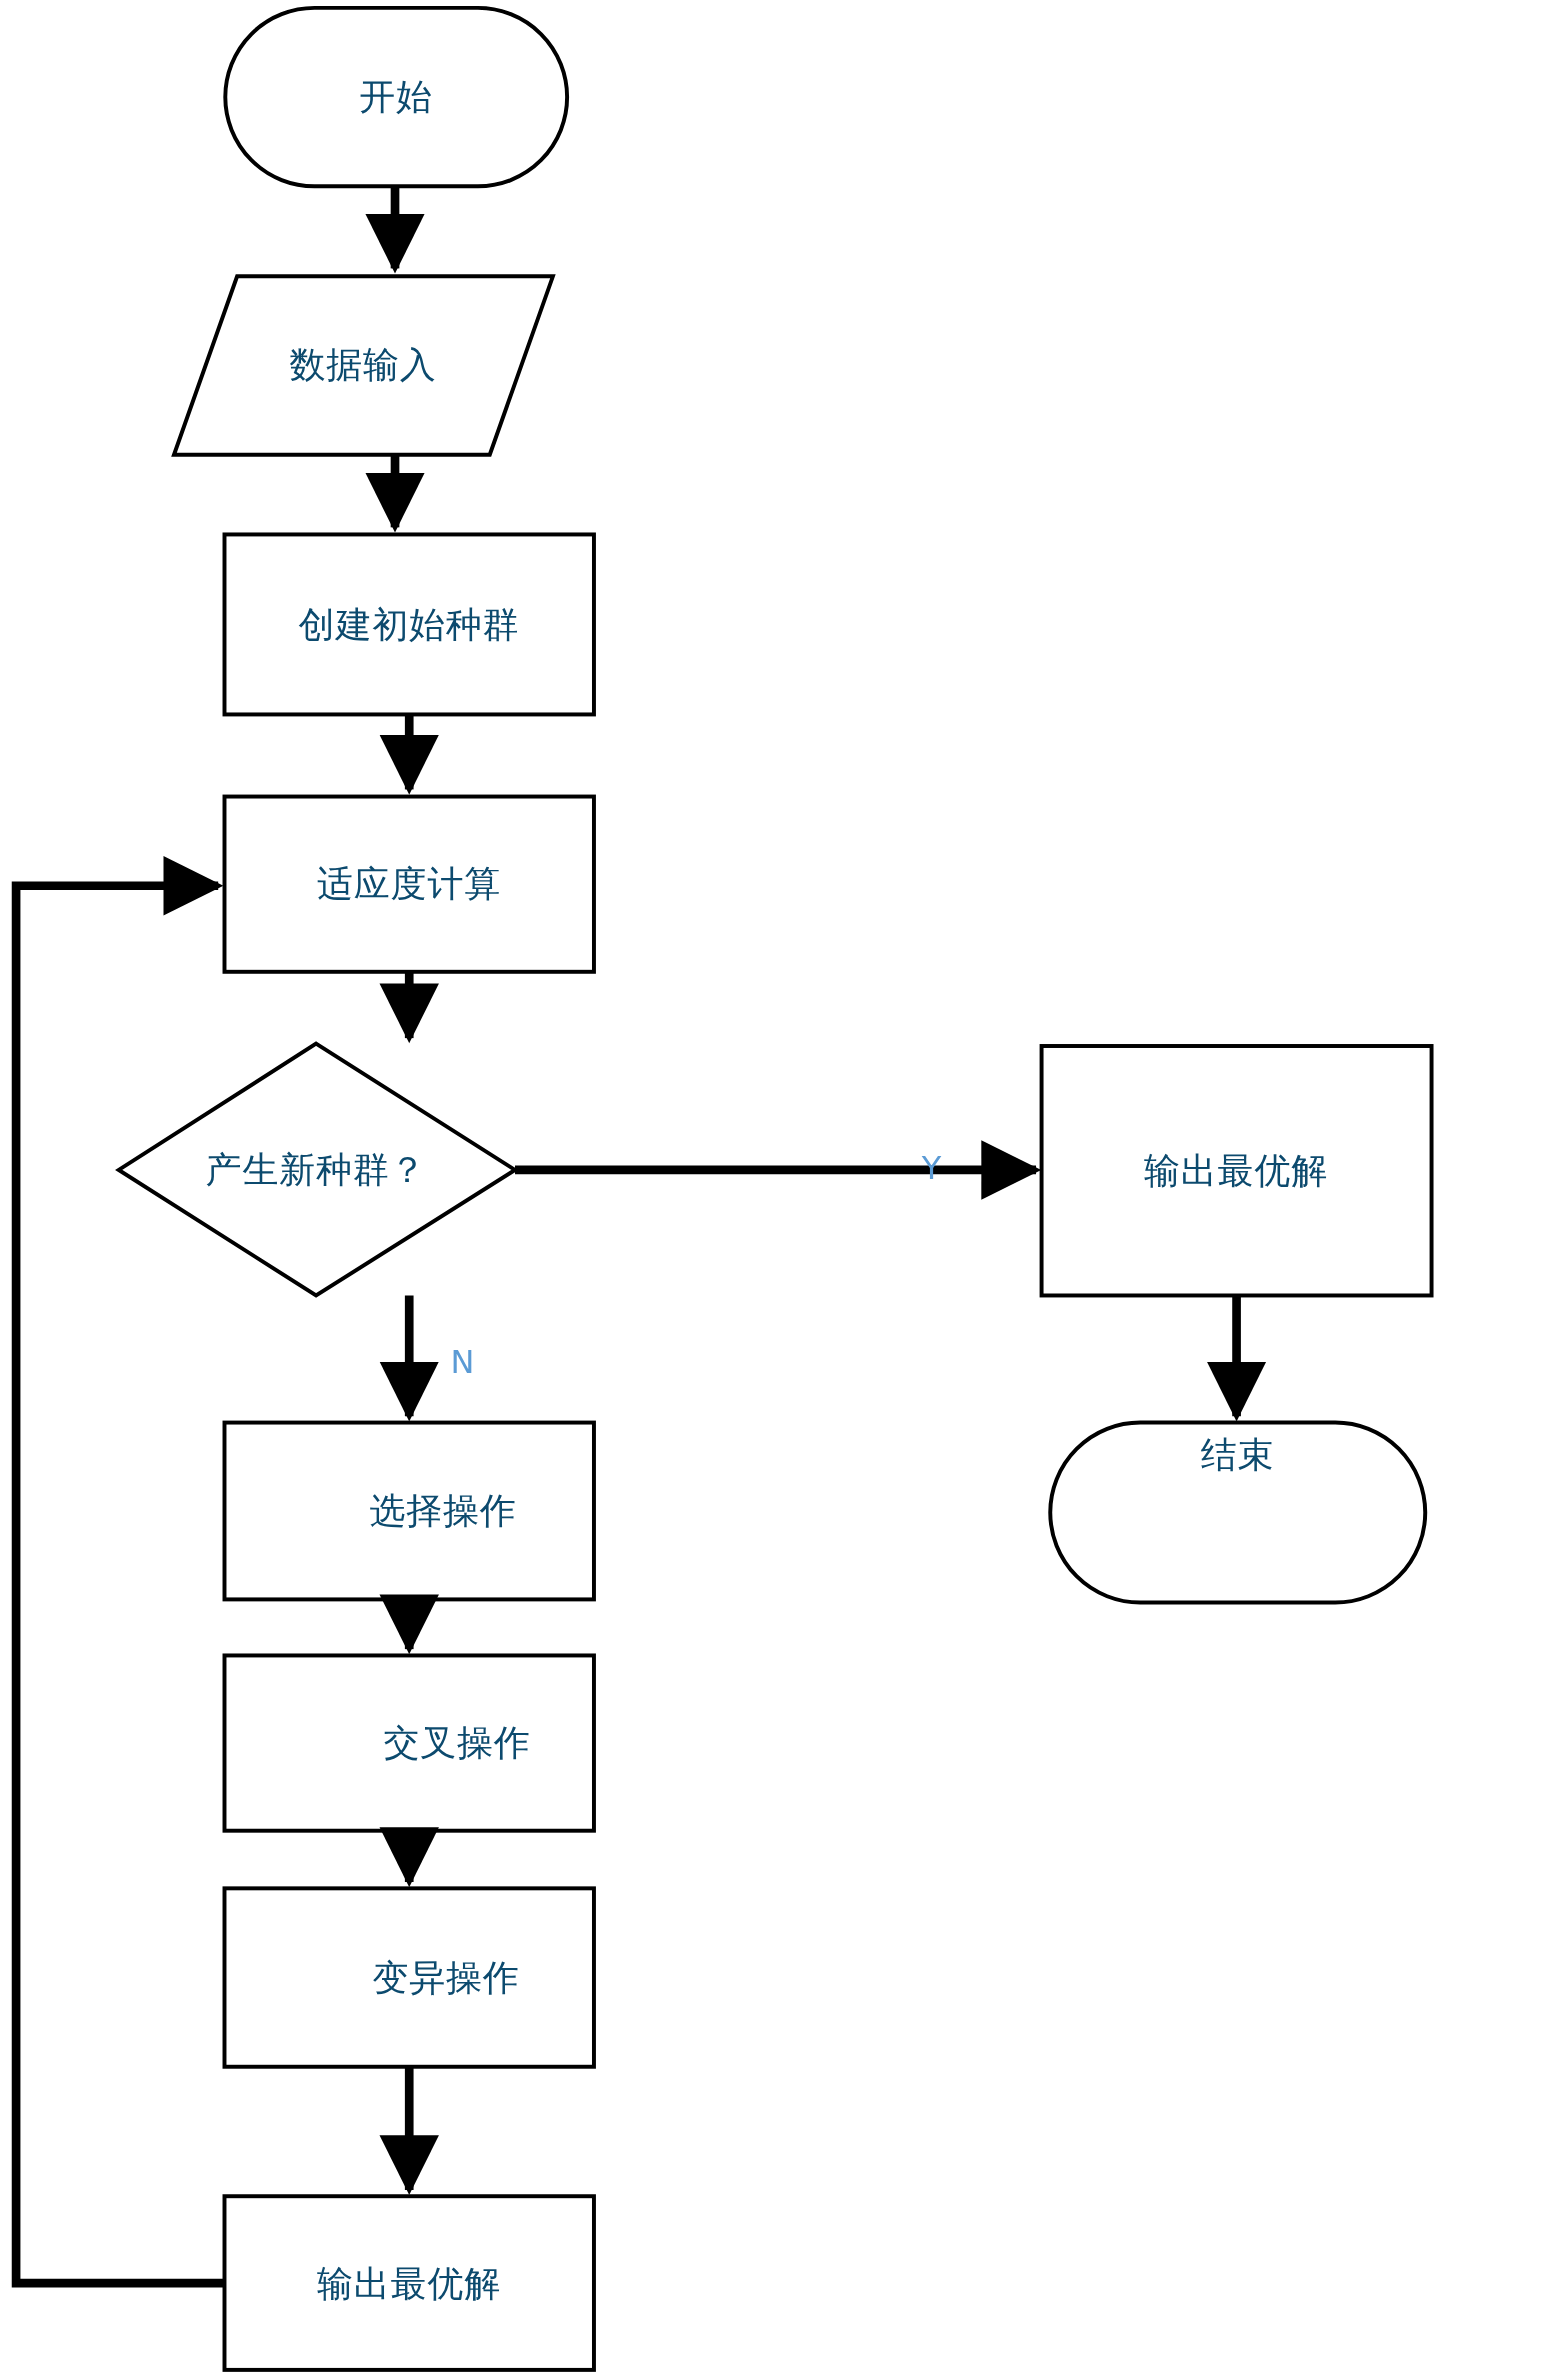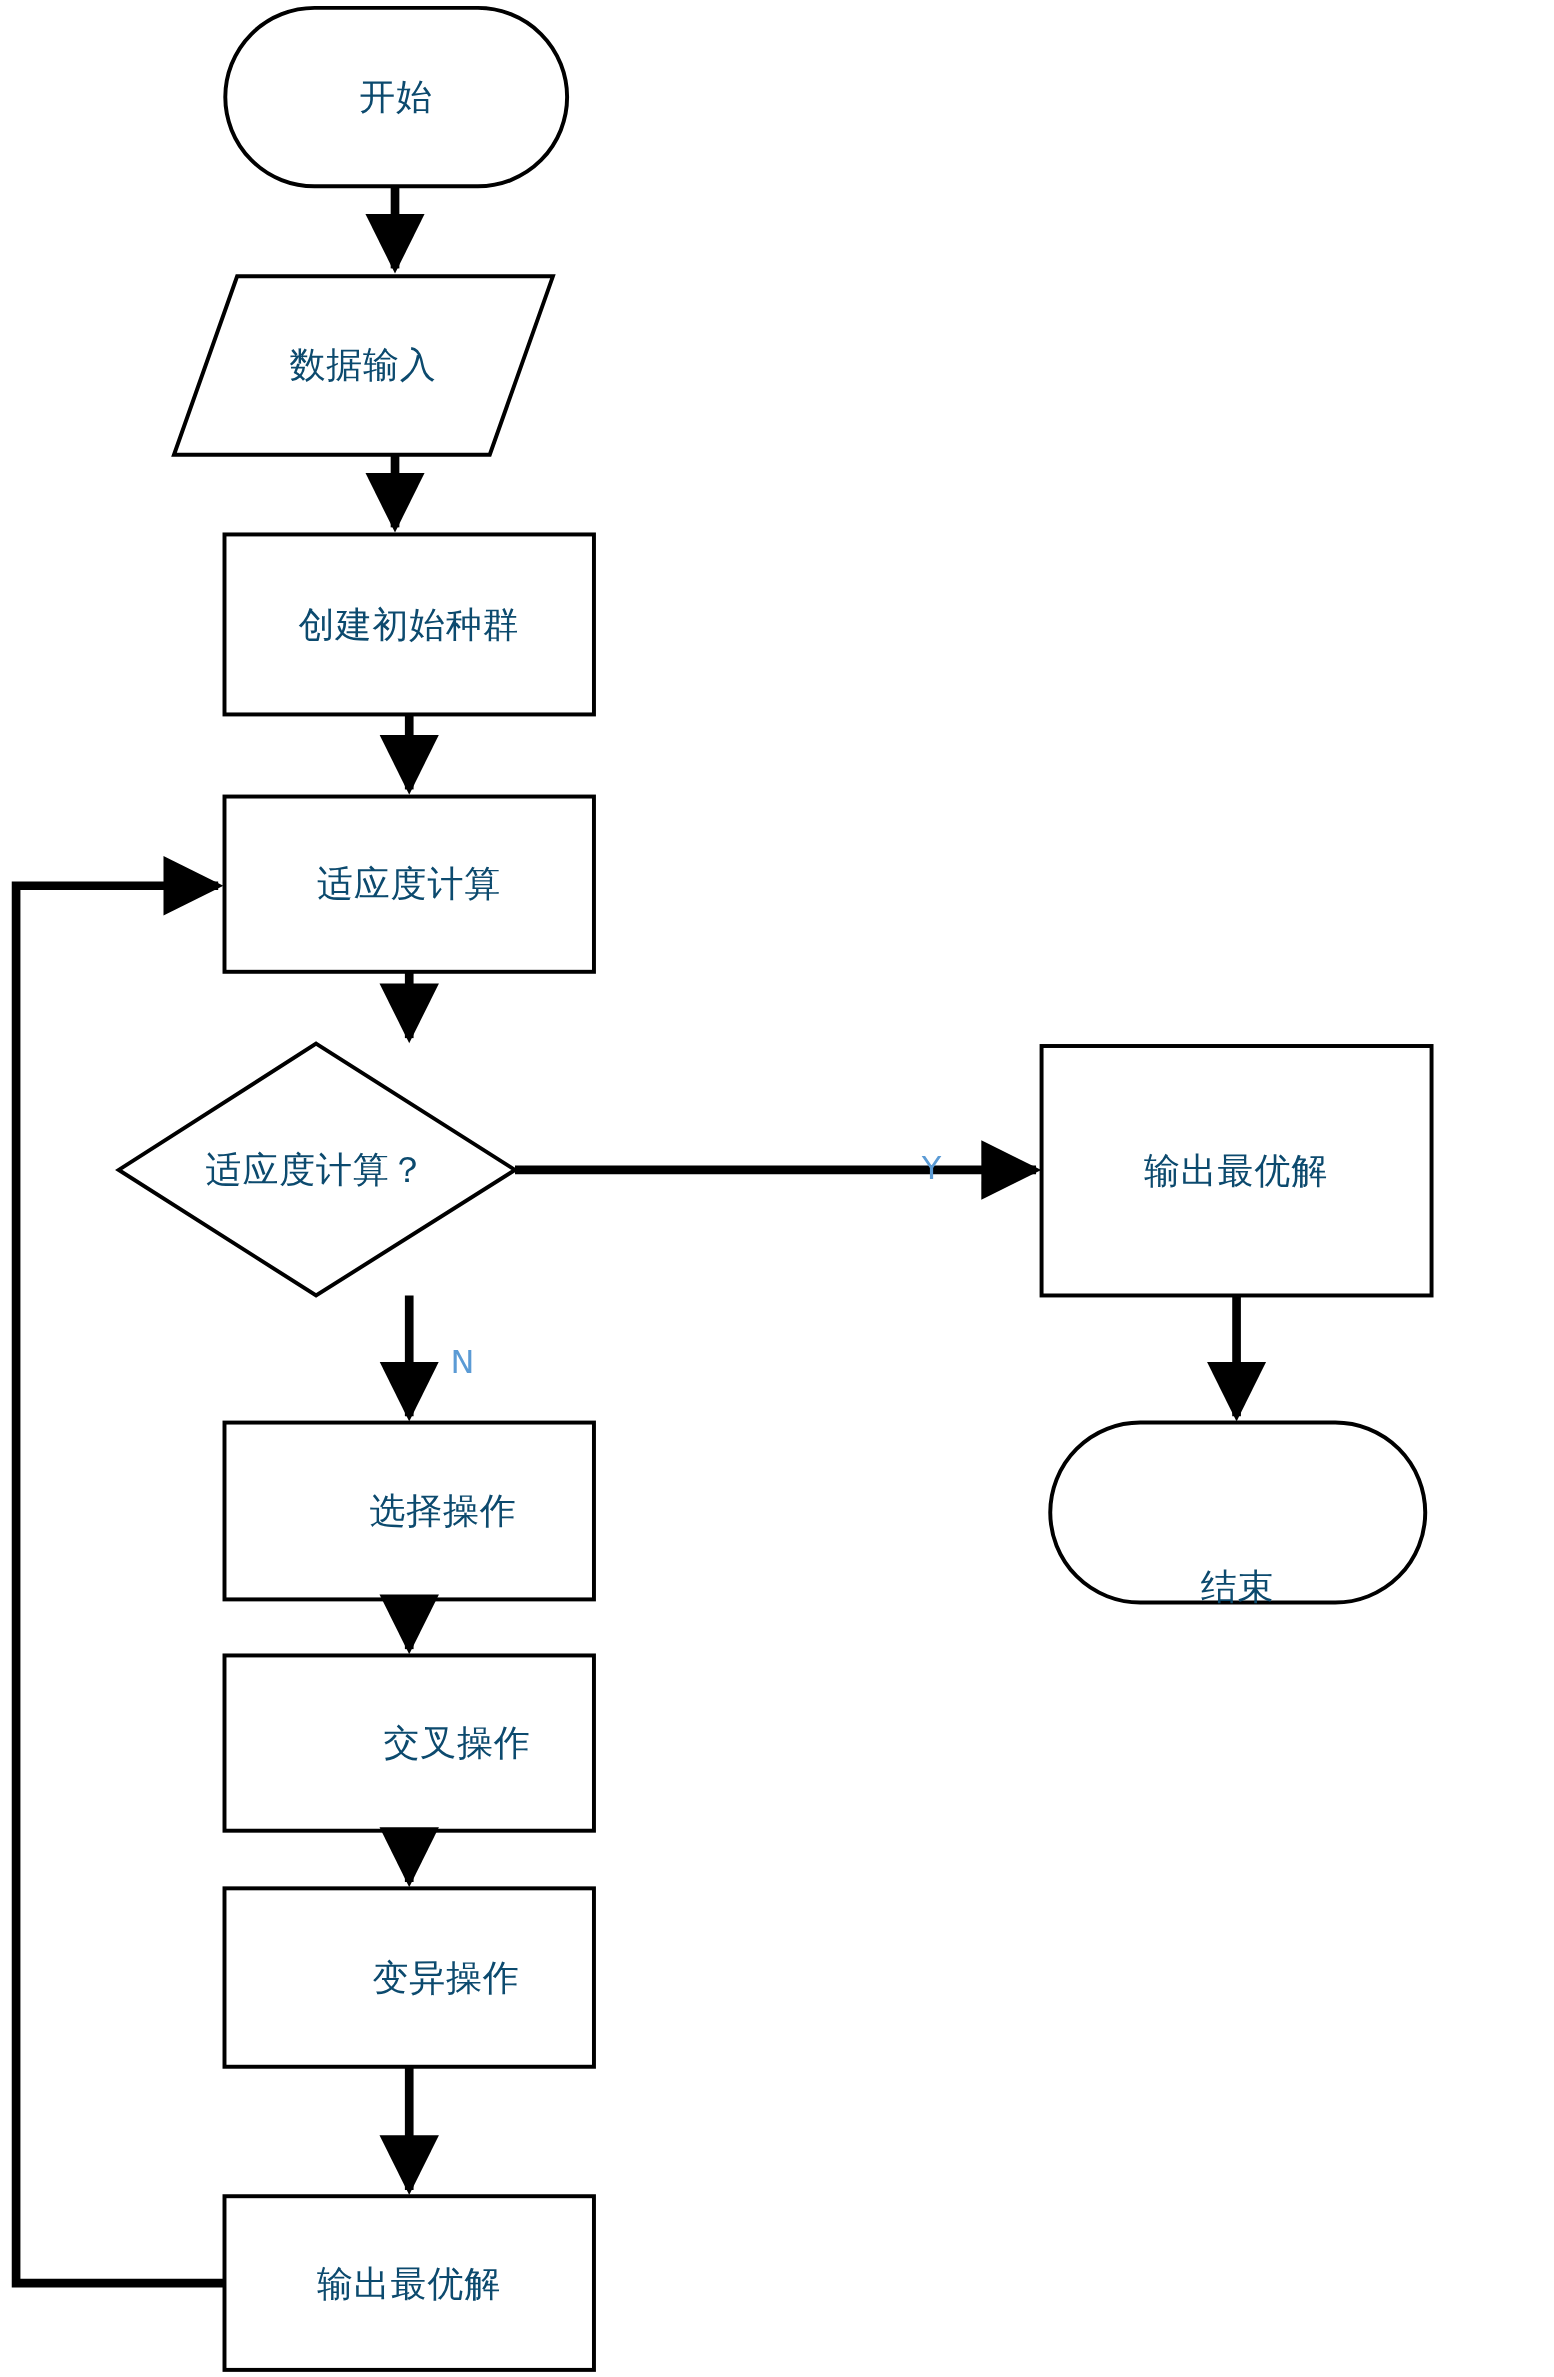--- a/index.html
+++ b/index.html
@@ -85,25 +85,25 @@
   </svg>
 
   <div class="nodelabel" style="left:225px;top:8px;width:342px;height:178px;">开始</div>
 
   <div class="nodelabel" style="left:205px;top:276px;width:316px;height:178px;">数据输入</div>
 
   <div class="nodelabel" style="left:224px;top:535px;width:370px;height:180px;">创建初始种群</div>
 
   <div class="nodelabel" style="left:224px;top:797px;width:370px;height:175px;">适应度计算</div>
 
-  <div class="nodelabel" style="left:118px;top:1091px;width:396px;height:158px;">适应度计算？</div>
+  <div class="nodelabel" style="left:118px;top:1091px;width:396px;height:158px;">产生新种群？</div>
 
   <div class="nodelabel" style="left:1041px;top:1046px;width:390px;height:250px;">输出最优解</div>
 
-  <div class="nodelabel" style="left:1050px;top:1497px;width:375px;height:180px;text-align:center;">结束</div>
+  <div class="nodelabel" style="left:1050px;top:1365px;width:375px;height:180px;text-align:center;">结束</div>
 
   <div class="nodelabel" style="left:234px;top:1423px;width:370px;height:177px;padding-left:24px;">选择操作</div>
 
   <div class="nodelabel" style="left:224px;top:1656px;width:370px;height:175px;padding-left:48px;">交叉操作</div>
 
   <div class="nodelabel" style="left:224px;top:1889px;width:444px;height:178px;">变异操作</div>
 
   <div class="nodelabel" style="left:224px;top:2197px;width:370px;height:174px;">输出最优解</div>
 
   <div class="edgelabel" style="left:908px;top:1139px;width:47px;height:57px;color:#5B9BD5;">Y</div>

